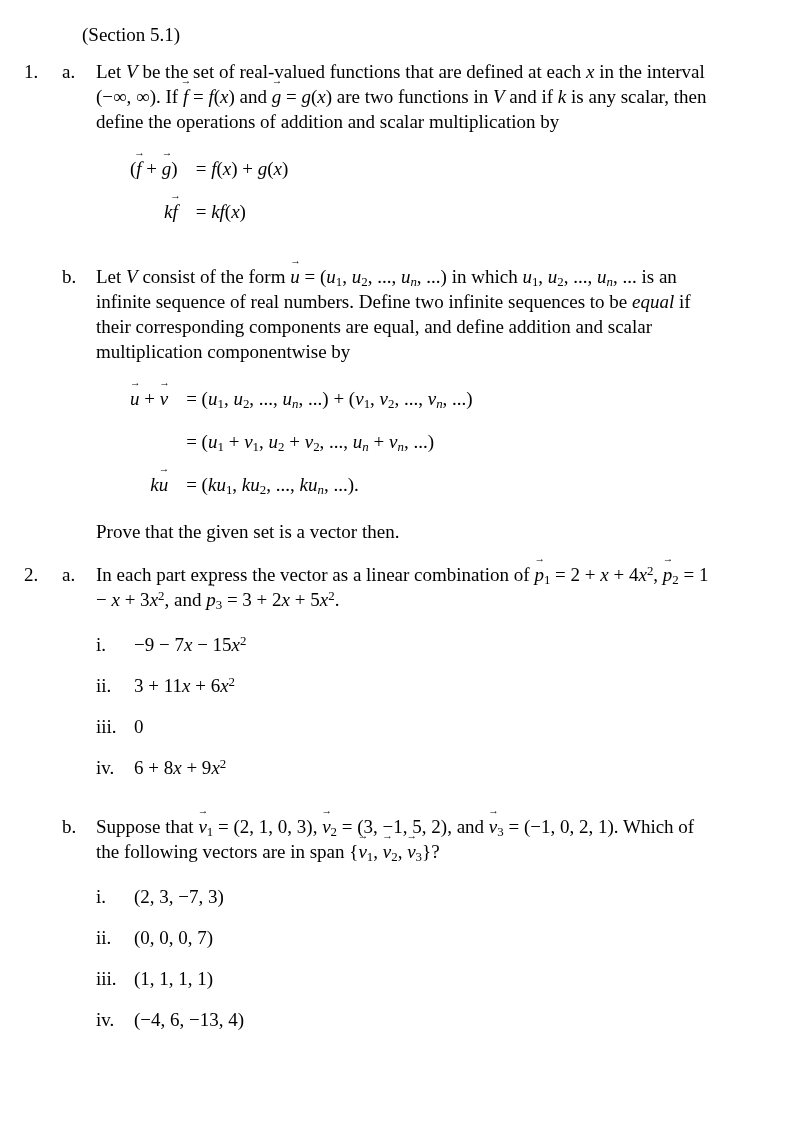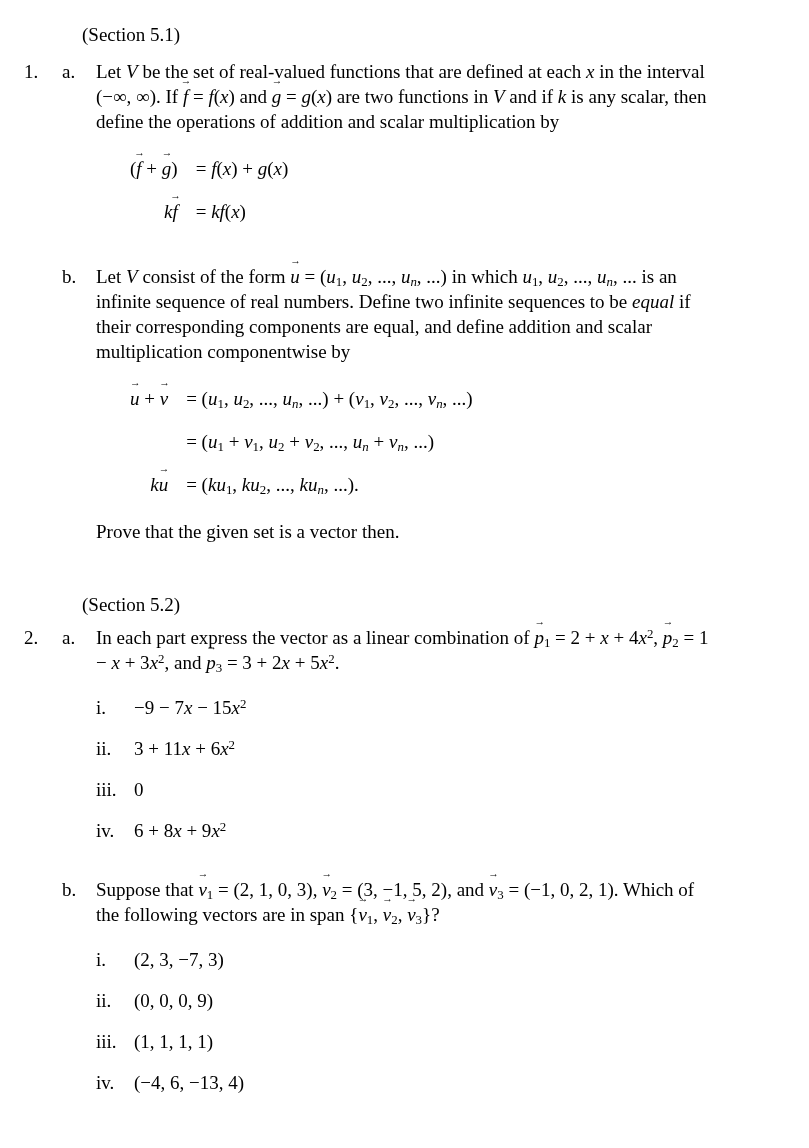--- a/index.html
+++ b/index.html
@@ -110,21 +110,20 @@
             <div class="eq-lhs"><span class="seg-m"><span class="mi">k</span></span><span class="seg-v">u</span></div>
             <div class="eq-rhs"><span class="seg-m"><span>= (</span><span class="mi">ku</span></span><sub class="seg-b"><span>1</span></sub><span class="seg-m"><span>, </span><span class="mi">ku</span></span><sub class="seg-b"><span>2</span></sub><span class="seg-m"><span>, ..., </span><span class="mi">ku</span></span><sub class="seg-b"><span class="mi">n</span></sub><span class="seg-m"><span>, ...).</span></span></div>
           </div>
           <p class="para"><span class="seg-t">Prove that the given set is a vector then.</span></p>
         </div>
       </div>
 
     </div>
   </div>
 
-  <div class="section-heading second">(Section 5.2)</div>
 
   <div class="problem">
     <div class="problem-number">2.</div>
     <div class="problem-body">
 
       <div class="part">
         <div class="part-label">a.</div>
         <div class="part-body">
           <p class="para"><span class="seg-t">In each part express the vector as a linear combination of </span><span class="seg-v">p</span><sub class="seg-b"><span>1</span></sub><span class="seg-m"><span> = 2 + </span><span class="mi">x</span><span> + 4</span><span class="mi">x</span></span><sup class="seg-p"><span>2</span></sup><span class="seg-t">, </span><span class="seg-v">p</span><sub class="seg-b"><span>2</span></sub><span class="seg-m"><span> = 1 − </span><span class="mi">x</span><span> + 3</span><span class="mi">x</span></span><sup class="seg-p"><span>2</span></sup><span class="seg-t">, and </span><span class="seg-v">p</span><sub class="seg-b"><span>3</span></sub><span class="seg-m"><span> = 3 + 2</span><span class="mi">x</span><span> + 5</span><span class="mi">x</span></span><sup class="seg-p"><span>2</span></sup><span class="seg-t">.</span></p>
           <div class="rlist">
@@ -152,21 +151,21 @@
         <div class="part-label">b.</div>
         <div class="part-body">
           <p class="para"><span class="seg-t">Suppose that </span><span class="seg-v">v</span><sub class="seg-b"><span>1</span></sub><span class="seg-m"><span> = (2, 1, 0, 3)</span></span><span class="seg-t">, </span><span class="seg-v">v</span><sub class="seg-b"><span>2</span></sub><span class="seg-m"><span> = (3, −1, 5, 2)</span></span><span class="seg-t">, and </span><span class="seg-v">v</span><sub class="seg-b"><span>3</span></sub><span class="seg-m"><span> = (−1, 0, 2, 1)</span></span><span class="seg-t">. Which of the following vectors are in span </span><span class="seg-m"><span>{</span></span><span class="seg-v">v</span><sub class="seg-b"><span>1</span></sub><span class="seg-m"><span>, </span></span><span class="seg-v">v</span><sub class="seg-b"><span>2</span></sub><span class="seg-m"><span>, </span></span><span class="seg-v">v</span><sub class="seg-b"><span>3</span></sub><span class="seg-m"><span>}?</span></span></p>
           <div class="rlist">
             <div class="rlist-item">
               <div class="rlist-marker">i.</div>
               <div class="rlist-expr"><span class="seg-m"><span>(2, 3, −7, 3)</span></span></div>
             </div>
             <div class="rlist-item">
               <div class="rlist-marker">ii.</div>
-              <div class="rlist-expr"><span class="seg-m"><span>(0, 0, 0, 9)</span></span></div>
+              <div class="rlist-expr"><span class="seg-m"><span>(0, 0, 0, 7)</span></span></div>
             </div>
             <div class="rlist-item">
               <div class="rlist-marker">iii.</div>
               <div class="rlist-expr"><span class="seg-m"><span>(1, 1, 1, 1)</span></span></div>
             </div>
             <div class="rlist-item">
               <div class="rlist-marker">iv.</div>
               <div class="rlist-expr"><span class="seg-m"><span>(−4, 6, −13, 4)</span></span></div>
             </div>
           </div>

